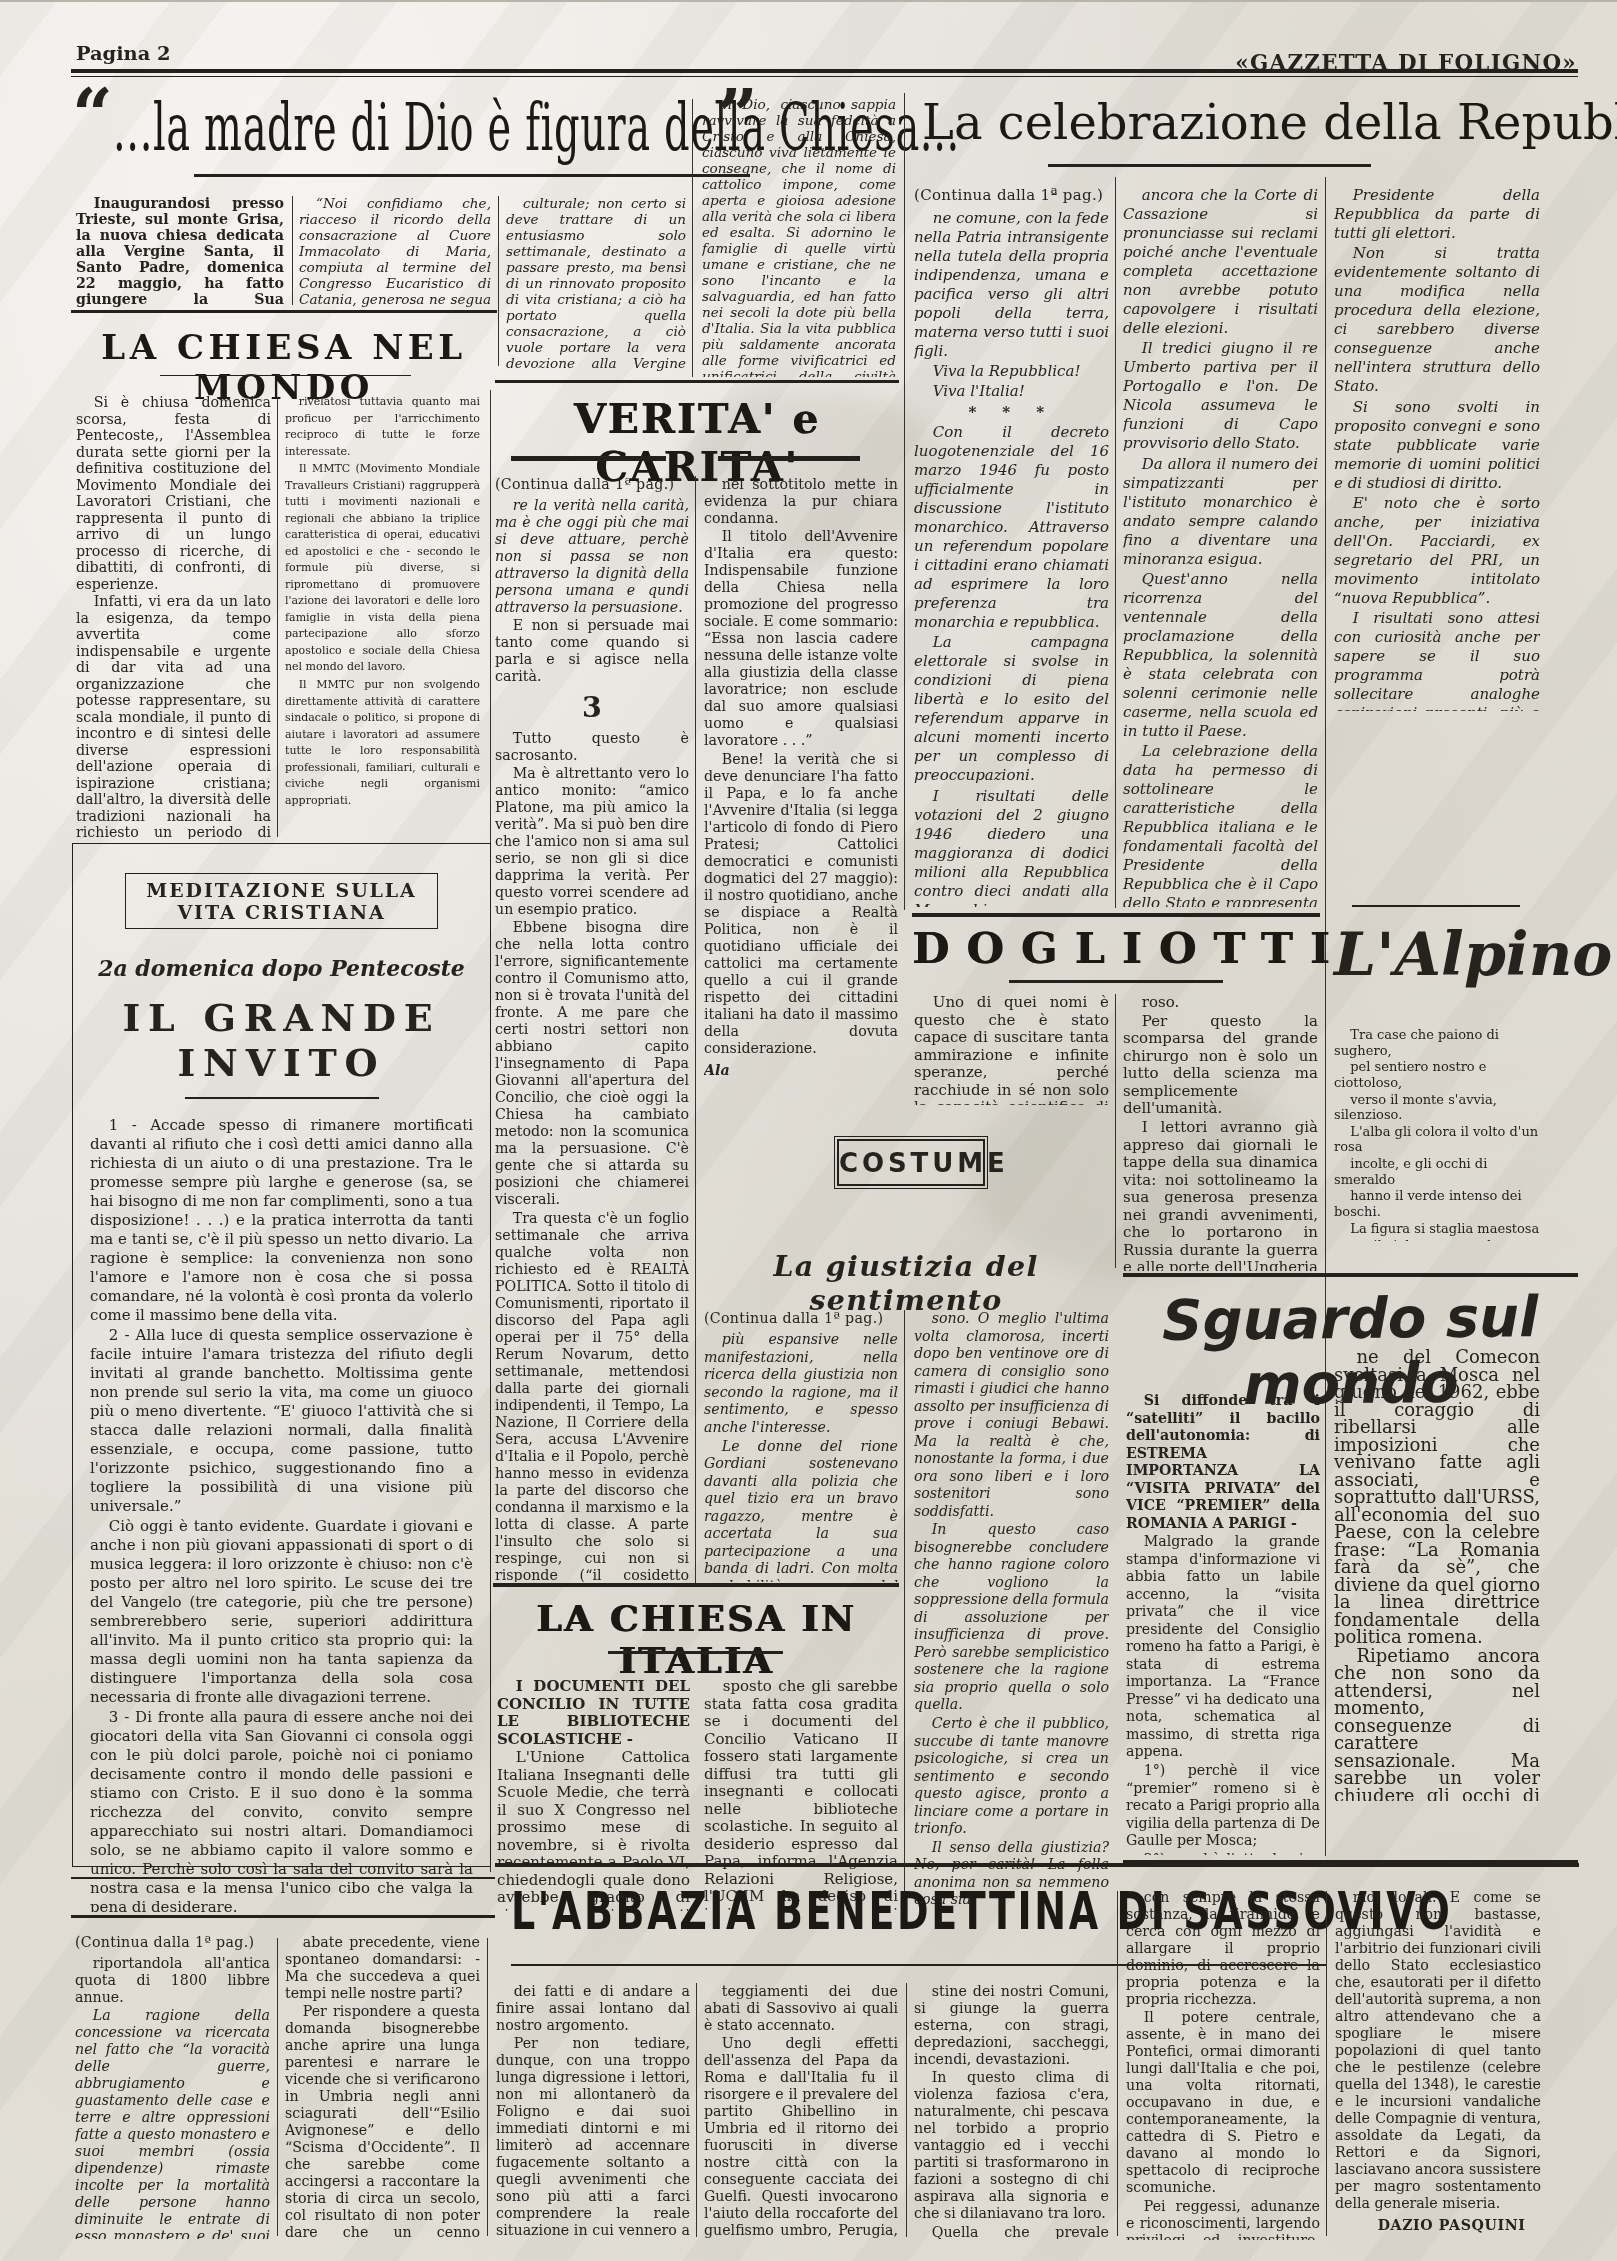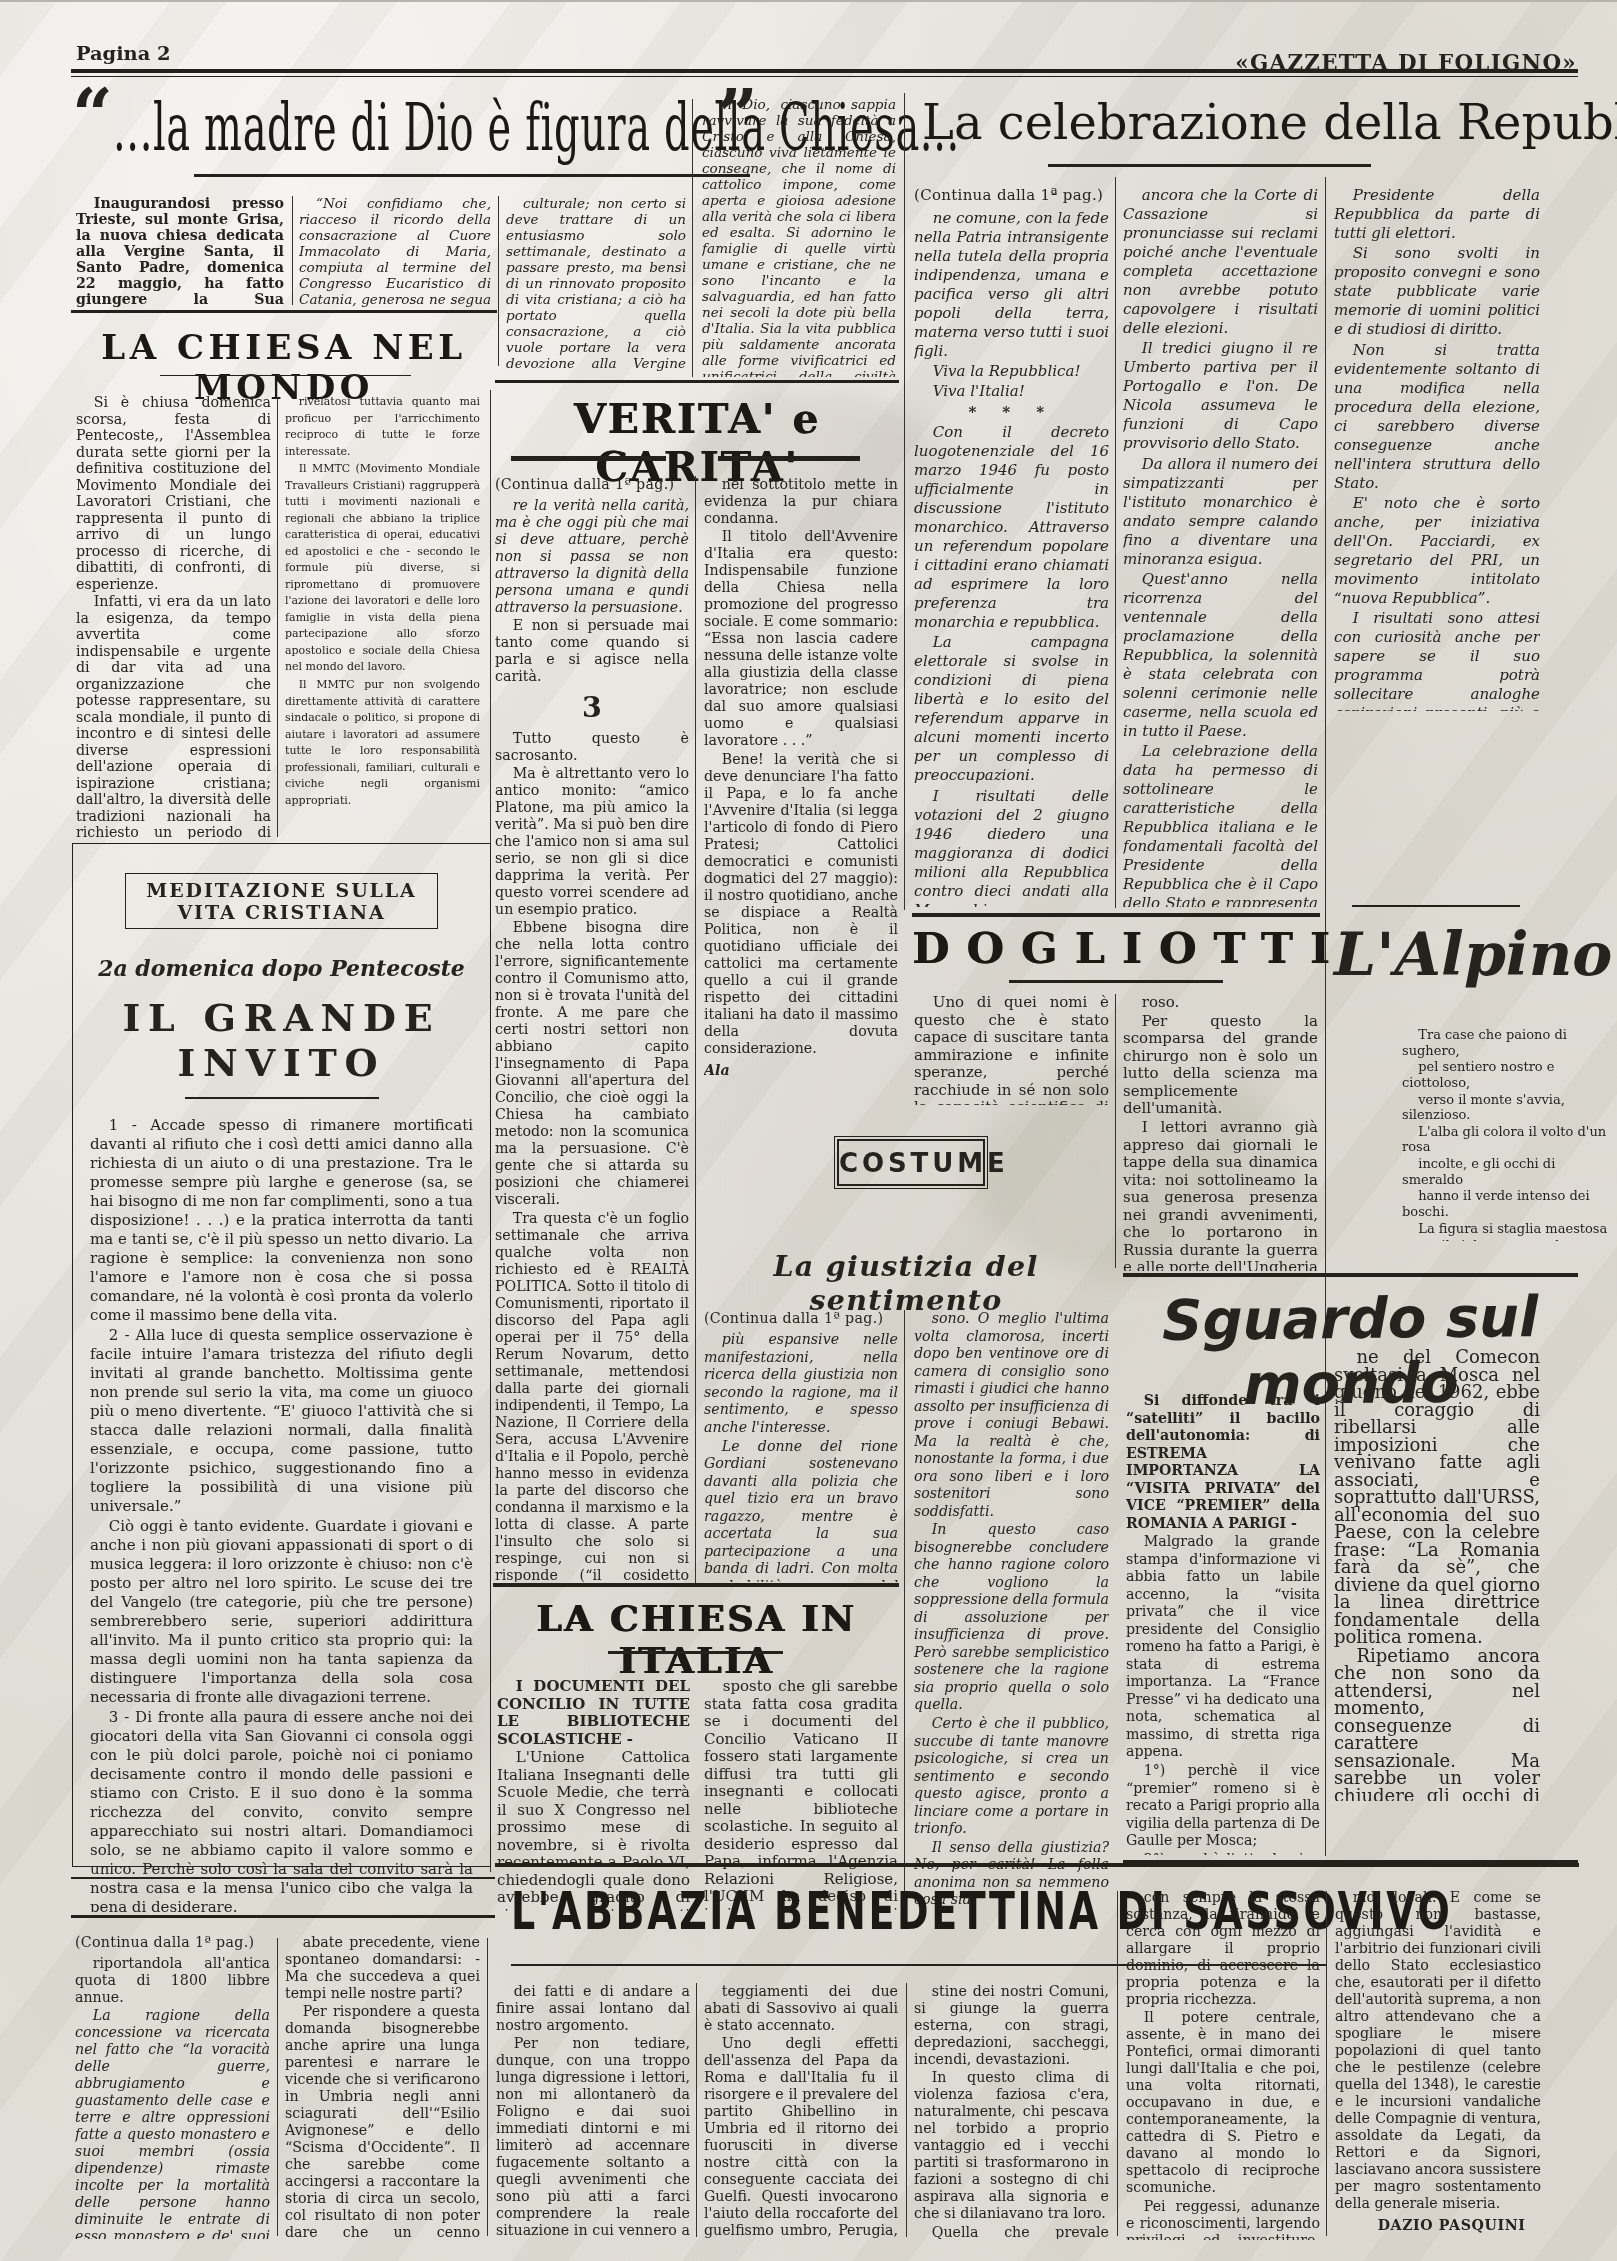--- a/index.html
+++ b/index.html
@@ -125,22 +125,22 @@
   <div class="col" style="left:1123px;top:184px;width:195px;height:721px;font-size:15px;line-height:19px;">
       <p class="italic">ancora che la Corte di Cassazione si pronunciasse sui reclami poiché anche l'eventuale completa accettazione non avrebbe potuto capovolgere i risultati delle elezioni.</p>
       <p class="italic">Il tredici giugno il re Umberto partiva per il Portogallo e l'on. De Nicola assumeva le funzioni di Capo provvisorio dello Stato.</p>
       <p class="italic">Da allora il numero dei simpatizzanti per l'istituto monarchico è andato sempre calando fino a diventare una minoranza esigua.</p>
       <p class="italic">Quest'anno nella ricorrenza del ventennale della proclamazione della Repubblica, la solennità è stata celebrata con solenni cerimonie nelle caserme, nella scuola ed in tutto il Paese.</p>
       <p class="italic">La celebrazione della data ha permesso di sottolineare le caratteristiche della Repubblica italiana e le fondamentali facoltà del Presidente della Repubblica che è il Capo dello Stato e rappresenta l'unità nazionale.</p>
       <p class="italic">Non sono mancati coloro che, richiamandosi alla esperienza di questi venti anni, hanno prospettato l'opportunità di trasformare l'attuale Repubblica parlamentare in Repubblica presidenziale con l'elezione diretta del</p>
     </div>
   <div class="col" style="left:1334px;top:184px;width:206px;height:525px;font-size:15px;line-height:19px;">
       <p class="italic">Presidente della Repubblica da parte di tutti gli elettori.</p>
+      <p class="italic">Non si tratta evidentemente soltanto di una modifica nella procedura della elezione, ci sarebbero diverse conseguenze anche nell'intera struttura dello Stato.</p>
       <p class="italic">Si sono svolti in proposito convegni e sono state pubblicate varie memorie di uomini politici e di studiosi di diritto.</p>
-      <p class="italic">Non si tratta evidentemente soltanto di una modifica nella procedura della elezione, ci sarebbero diverse conseguenze anche nell'intera struttura dello Stato.</p>
       <p class="italic">E' noto che è sorto anche, per iniziativa dell'On. Pacciardi, ex segretario del PRI, un movimento intitolato “nuova Repubblica”.</p>
       <p class="italic">I risultati sono attesi con curiosità anche per sapere se il suo programma potrà sollecitare analoghe aspirazioni presenti, più o meno chiaramente, in molti altri partiti.</p>
     </div>
   <div class="vr" style="left:1115px;top:175px;height:731px;"></div>
   <div class="vr" style="left:1325px;top:175px;height:1679px;"></div>
 
   <div class="hr" style="left:912px;top:911px;width:408px;height:3.9px;"></div>
   <div class="headline-serif center-txt" style="left:912px;top:921px;width:408px;font-size:43px;letter-spacing:17px;text-shadow:0.6px 0 #1c1915;">DOGLIOTTI</div>
   <div class="hr" style="left:1009px;top:978px;width:214px;height:3.2px;"></div>
   <div class="col" style="left:914px;top:992px;width:195px;height:111px;font-size:15px;line-height:17.5px;">
@@ -148,21 +148,21 @@
     </div>
   <div class="col" style="left:1123px;top:992px;width:195px;height:277px;font-size:15px;line-height:17.5px;">
       <p>roso.</p>
       <p>Per questo la scomparsa del grande chirurgo non è solo un lutto della scienza ma semplicemente dell'umanità.</p>
       <p>I lettori avranno già appreso dai giornali le tappe della sua dinamica vita: noi sottolineamo la sua generosa presenza nei grandi avvenimenti, che lo portarono in Russia durante la guerra e alle porte dell'Ungheria al tempo dell'insurrezione: che la vita, specie per un cristiano, è un generoso servizio.</p>
     </div>
   <div class="vr" style="left:1115px;top:992px;height:274px;"></div>
 
   <div class="hr" style="left:1352px;top:903px;width:168px;height:1.9px;"></div>
   <div style="position:absolute;left:1334px;top:917px;width:206px;text-align:center;font-size:60px;font-style:italic;font-weight:bold;font-family:'DejaVu Serif','Liberation Serif',serif;">L'Alpino</div>
-  <div class="col" style="left:1402px;top:1025px;width:206px;height:214px;font-size:13px;line-height:15.5px;text-align:left;">
+  <div class="col" style="left:1334px;top:1025px;width:206px;height:214px;font-size:13px;line-height:15.5px;text-align:left;">
       <p>Tra case che paiono di sughero,</p>
       <p>pel sentiero nostro e ciottoloso,</p>
       <p>verso il monte s'avvia, silenzioso.</p>
       <p>L'alba gli colora il volto d'un rosa</p>
       <p>incolte, e gli occhi di smeraldo</p>
       <p>hanno il verde intenso dei boschi.</p>
       <p>La figura si staglia maestosa</p>
       <p>tra il cielo azzurro e la vallata.</p>
     </div>
 

